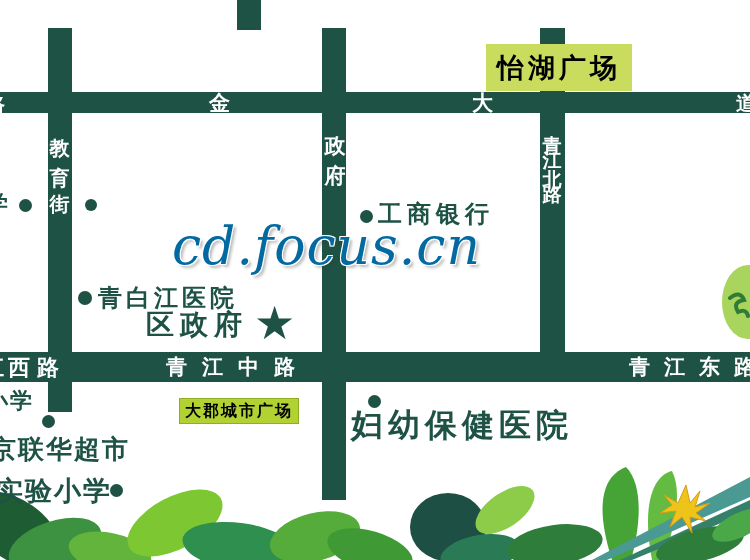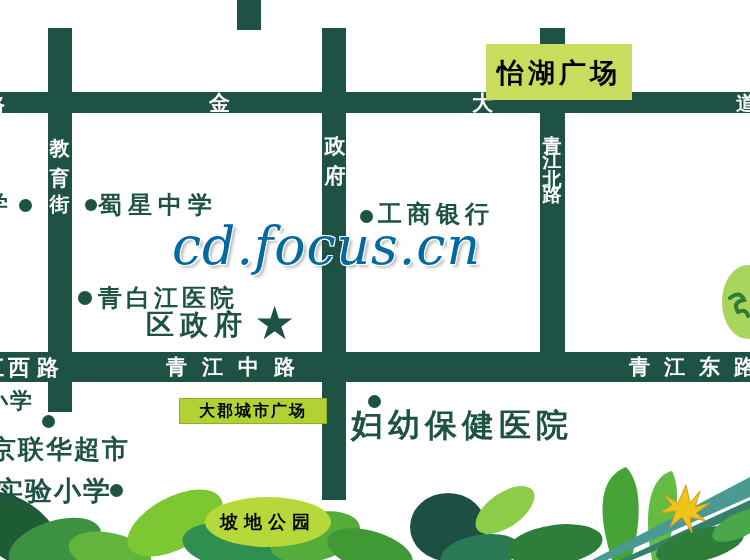--- a/index.html
+++ b/index.html
@@ -5,22 +5,22 @@
   html,body{margin:0;padding:0;background:#fff;}
   #map{position:relative;width:750px;height:560px;overflow:hidden;background:#fff;
        font-family:"DejaVu Sans","Liberation Sans",sans-serif;}
   .road{position:absolute;background:#1d5244;z-index:1;}
   .rlabel{position:absolute;color:#fff;font-weight:bold;z-index:2;white-space:nowrap;line-height:1;}
   .vlabel{writing-mode:vertical-rl;text-orientation:upright;}
   .poi{position:absolute;color:#1d5244;font-weight:bold;z-index:3;white-space:nowrap;line-height:1;}
   .bullet{position:absolute;background:#1d5244;border-radius:50%;z-index:3;}
   .sign{position:absolute;display:flex;align-items:center;justify-content:center;
         color:#000;font-weight:bold;z-index:5;white-space:nowrap;line-height:1;}
-  #yihu-box{left:486px;top:44px;width:146px;height:56px;background:#c9dc5e;font-size:27px;letter-spacing:4px;}
-  #project-label{left:179px;top:398px;width:148px;height:26px;background:#b2d233;
+  #yihu-box{left:486px;top:44px;width:146px;height:47px;background:#c9dc5e;font-size:27px;letter-spacing:4px;}
+  #project-label{left:179px;top:398px;width:120px;height:26px;background:#b2d233;
                  border:1px solid #8fae22;font-size:16px;letter-spacing:2px;box-sizing:border-box;}
   #site-box{left:179px;top:424px;width:138px;height:71px;color:#fff;font-size:31px;
             background:radial-gradient(ellipse at 42% 38%, #31718f 0%, #1b4a72 48%, #0c2a4e 100%);
             border:2px solid #0b2136;box-sizing:border-box;}
   #park-ellipse{left:205px;top:497px;width:126px;height:50px;background:#b7d83b;border-radius:50%;
                 font-size:18px;letter-spacing:6px;z-index:6;}
   #watermark{position:absolute;left:172px;top:220px;z-index:7;font-family:"DejaVu Serif","Liberation Serif",serif;
              font-style:italic;font-weight:normal;font-size:52px;color:#0369a1;letter-spacing:1px;line-height:1;
              text-shadow:-1px -1px 0 #fff,1px -1px 0 #fff,-1px 1px 0 #fff,1px 1px 0 #fff,3px 3px 3px rgba(60,60,60,.35);}
   #leaves{position:absolute;left:0;top:425px;z-index:4;}
@@ -54,33 +54,31 @@
 
   <div class="bullet" style="left:19px;top:199px;width:13px;height:13px;"></div>
   <div class="bullet" style="left:85px;top:199px;width:12px;height:12px;"></div>
   <div class="bullet" style="left:360px;top:210px;width:13px;height:13px;"></div>
   <div class="bullet" style="left:78px;top:291px;width:14px;height:14px;"></div>
   <div class="bullet" style="left:368px;top:395px;width:13px;height:13px;"></div>
   <div class="bullet" style="left:42px;top:415px;width:13px;height:13px;"></div>
   <div class="bullet" style="left:110px;top:484px;width:13px;height:13px;z-index:5;"></div>
 
   <span class="poi" style="left:-14px;top:193px;font-size:22px;">学</span>
-  <span class="poi" style="left:98px;top:193px;font-size:24px;letter-spacing:6px;">蜀星中学</span>
   <span class="poi" style="left:378px;top:202px;font-size:24px;letter-spacing:5px;">工商银行</span>
   <span class="poi" style="left:98px;top:286px;font-size:24px;letter-spacing:4px;">青白江医院</span>
   <span class="poi" style="left:146px;top:311px;font-size:28px;letter-spacing:6px;font-family:Liberation Serif, serif;">区政府</span>
   <span class="poi" style="left:254px;top:300px;font-size:46px;">★</span>
   <span class="poi" style="left:351px;top:409px;font-size:32px;letter-spacing:5px;">妇幼保健医院</span>
   <span class="poi" style="left:-14px;top:390px;font-size:22px;letter-spacing:2px;">小学</span>
   <span class="poi" style="left:-10px;top:436px;font-size:26px;letter-spacing:2px;z-index:5;">京联华超市</span>
   <span class="poi" style="left:-4px;top:477px;font-size:27px;letter-spacing:2px;z-index:5;">实验小学</span>
 
   <div class="sign" id="yihu-box">怡湖广场</div>
   <div class="sign" id="project-label">大郡城市广场</div>
-  <div class="sign" id="park-ellipse">坡地公园</div>
 
   <span id="watermark">cd.focus.cn</span>
 
   <svg id="side-tree" width="30" height="76" viewBox="0 0 30 76">
     <ellipse cx="26" cy="38" rx="26" ry="37" fill="#a9d45e"></ellipse>
     <path d="M8,34 q10,-8 14,2 q-12,2 -6,12 q8,-4 10,4" fill="none" stroke="#2f7d35" stroke-width="4" stroke-linecap="round"></path>
   </svg>
 
   <svg id="leaves" width="750" height="135" viewBox="0 0 750 135">
     <ellipse cx="15" cy="105" rx="52" ry="30" fill="#1e5c33" transform="rotate(35 15 105)"></ellipse>

